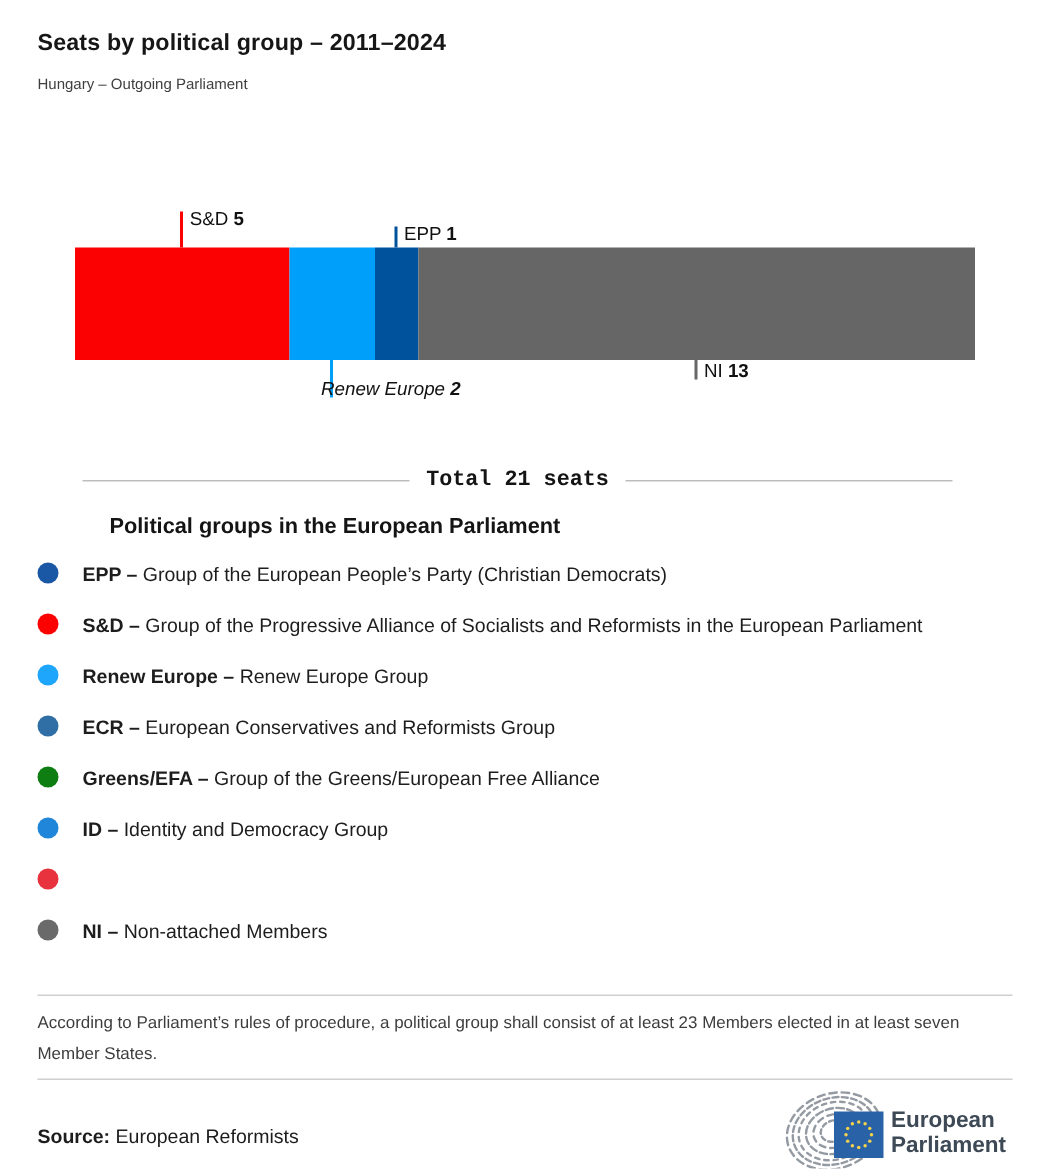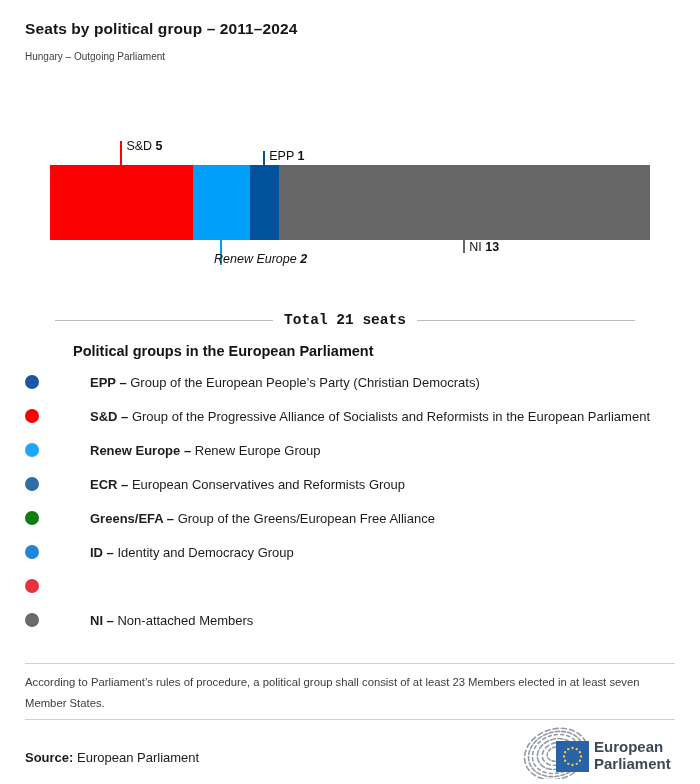--- a/index.html
+++ b/index.html
@@ -18,21 +18,21 @@
   .total-divider{left:55px;top:312px;width:580px;display:flex;align-items:center;}
   .total-divider .rule{flex:1;border-top:1px solid #bdbdbd;height:0;}
   .total-divider .total-text{
     margin:0 11px;font-family:Liberation Mono, monospace;font-weight:bold;
     font-size:14.5px;color:#141414;white-space:nowrap;
   }
   .legend-heading{left:25px;top:343px;font-size:14.5px;font-weight:bold;color:#141414;margin-left:48px;}
   .legend-list{left:25px;top:365px;width:660px;}
   .legend-row{height:34px;display:flex;align-items:center;}
   .legend-dot{width:14px;height:14px;border-radius:50%;margin-right:16px;flex:none;}
-  .legend-text{font-size:13px;color:#1d1d1d;white-space:nowrap;margin-left:35px;}
+  .legend-text{font-size:13px;color:#1d1d1d;white-space:nowrap;}
   .legend-text b{font-weight:bold;}
   .rule-line{border-top:1px solid #cfcfcf;height:0;left:25px;width:650px;}
   .footnote{left:25px;top:672px;width:650px;font-size:11.3px;line-height:21px;color:#3d3d3d;}
   .source-line{left:25px;top:750px;font-size:13px;color:#1c1c1c;}
   .source-line b{font-weight:bold;}
   .ep-logo-text{left:594px;top:739px;font-size:15px;font-weight:bold;line-height:16.5px;color:#3e4956;}
 </style>
 </head>
 <body>
 
@@ -98,21 +98,21 @@
       <span class="legend-text"><b>NI – </b><span>Non-attached Members</span></span>
     </div>
   </div>
 
 <div class="abs rule-line" style="top:663px"></div>
 <div class="abs footnote">According to Parliament’s rules of procedure, a political group shall consist of at least 23 Members elected in at least seven Member States.</div>
 <div class="abs rule-line" style="top:719px"></div>
 
 <div class="abs source-line">
   <b>Source:</b>
-  <span> </span><span>European Parliament</span>
+  <span> </span><span>European Reformists</span>
 </div>
 
 <svg class="abs" style="left:522px;top:727px" width="68" height="52" viewBox="0 0 68 52">
   <g id="hemicycle-arcs" fill="none" stroke-linecap="round" stroke="#949aa2">
       <ellipse cx="34" cy="27" rx="9" ry="7" stroke-width="1.6" stroke-dasharray="3 2.2" transform="rotate(-18 34 27)"></ellipse>
       <ellipse cx="34" cy="27" rx="14" ry="11" stroke-width="1.6" stroke-dasharray="4 3.2" transform="rotate(-18 34 27)"></ellipse>
       <ellipse cx="34" cy="27" rx="19" ry="15" stroke-width="1.6" stroke-dasharray="5 2.2" transform="rotate(-18 34 27)"></ellipse>
       <ellipse cx="34" cy="27" rx="24" ry="19" stroke-width="1.6" stroke-dasharray="3 3.2" transform="rotate(-18 34 27)"></ellipse>
       <ellipse cx="34" cy="27" rx="28" ry="22" stroke-width="1.6" stroke-dasharray="4 2.2" transform="rotate(-18 34 27)"></ellipse>
       <ellipse cx="34" cy="27" rx="32" ry="25" stroke-width="1.6" stroke-dasharray="5 3.2" transform="rotate(-18 34 27)"></ellipse>

